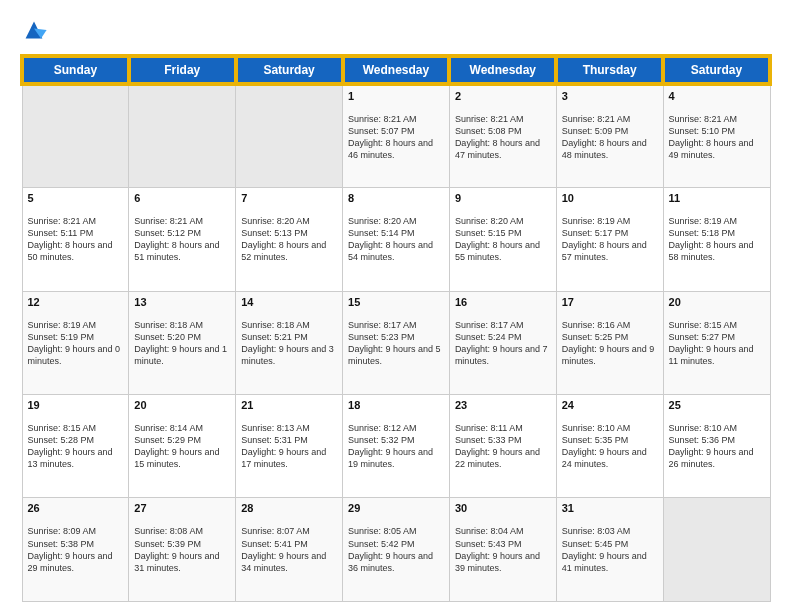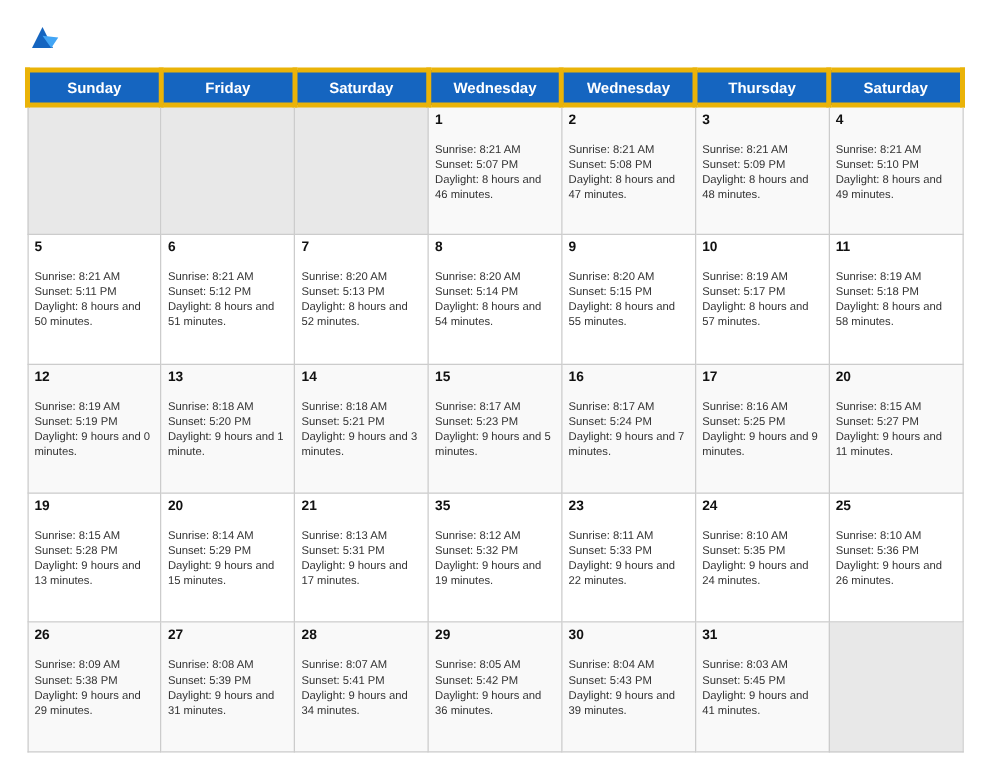--- a/index.html
+++ b/index.html
@@ -227,21 +227,21 @@
           </td>
           <td>
             <div class="day-number">20</div>
             <div class="day-info">Sunrise: 8:14 AM<br>Sunset: 5:29 PM<br>Daylight: 9 hours and 15 minutes.</div>
           </td>
           <td>
             <div class="day-number">21</div>
             <div class="day-info">Sunrise: 8:13 AM<br>Sunset: 5:31 PM<br>Daylight: 9 hours and 17 minutes.</div>
           </td>
           <td>
-            <div class="day-number">35</div>
+            <div class="day-number">18</div>
             <div class="day-info">Sunrise: 8:12 AM<br>Sunset: 5:32 PM<br>Daylight: 9 hours and 19 minutes.</div>
           </td>
           <td>
             <div class="day-number">23</div>
             <div class="day-info">Sunrise: 8:11 AM<br>Sunset: 5:33 PM<br>Daylight: 9 hours and 22 minutes.</div>
           </td>
           <td>
             <div class="day-number">24</div>
             <div class="day-info">Sunrise: 8:10 AM<br>Sunset: 5:35 PM<br>Daylight: 9 hours and 24 minutes.</div>
           </td>

